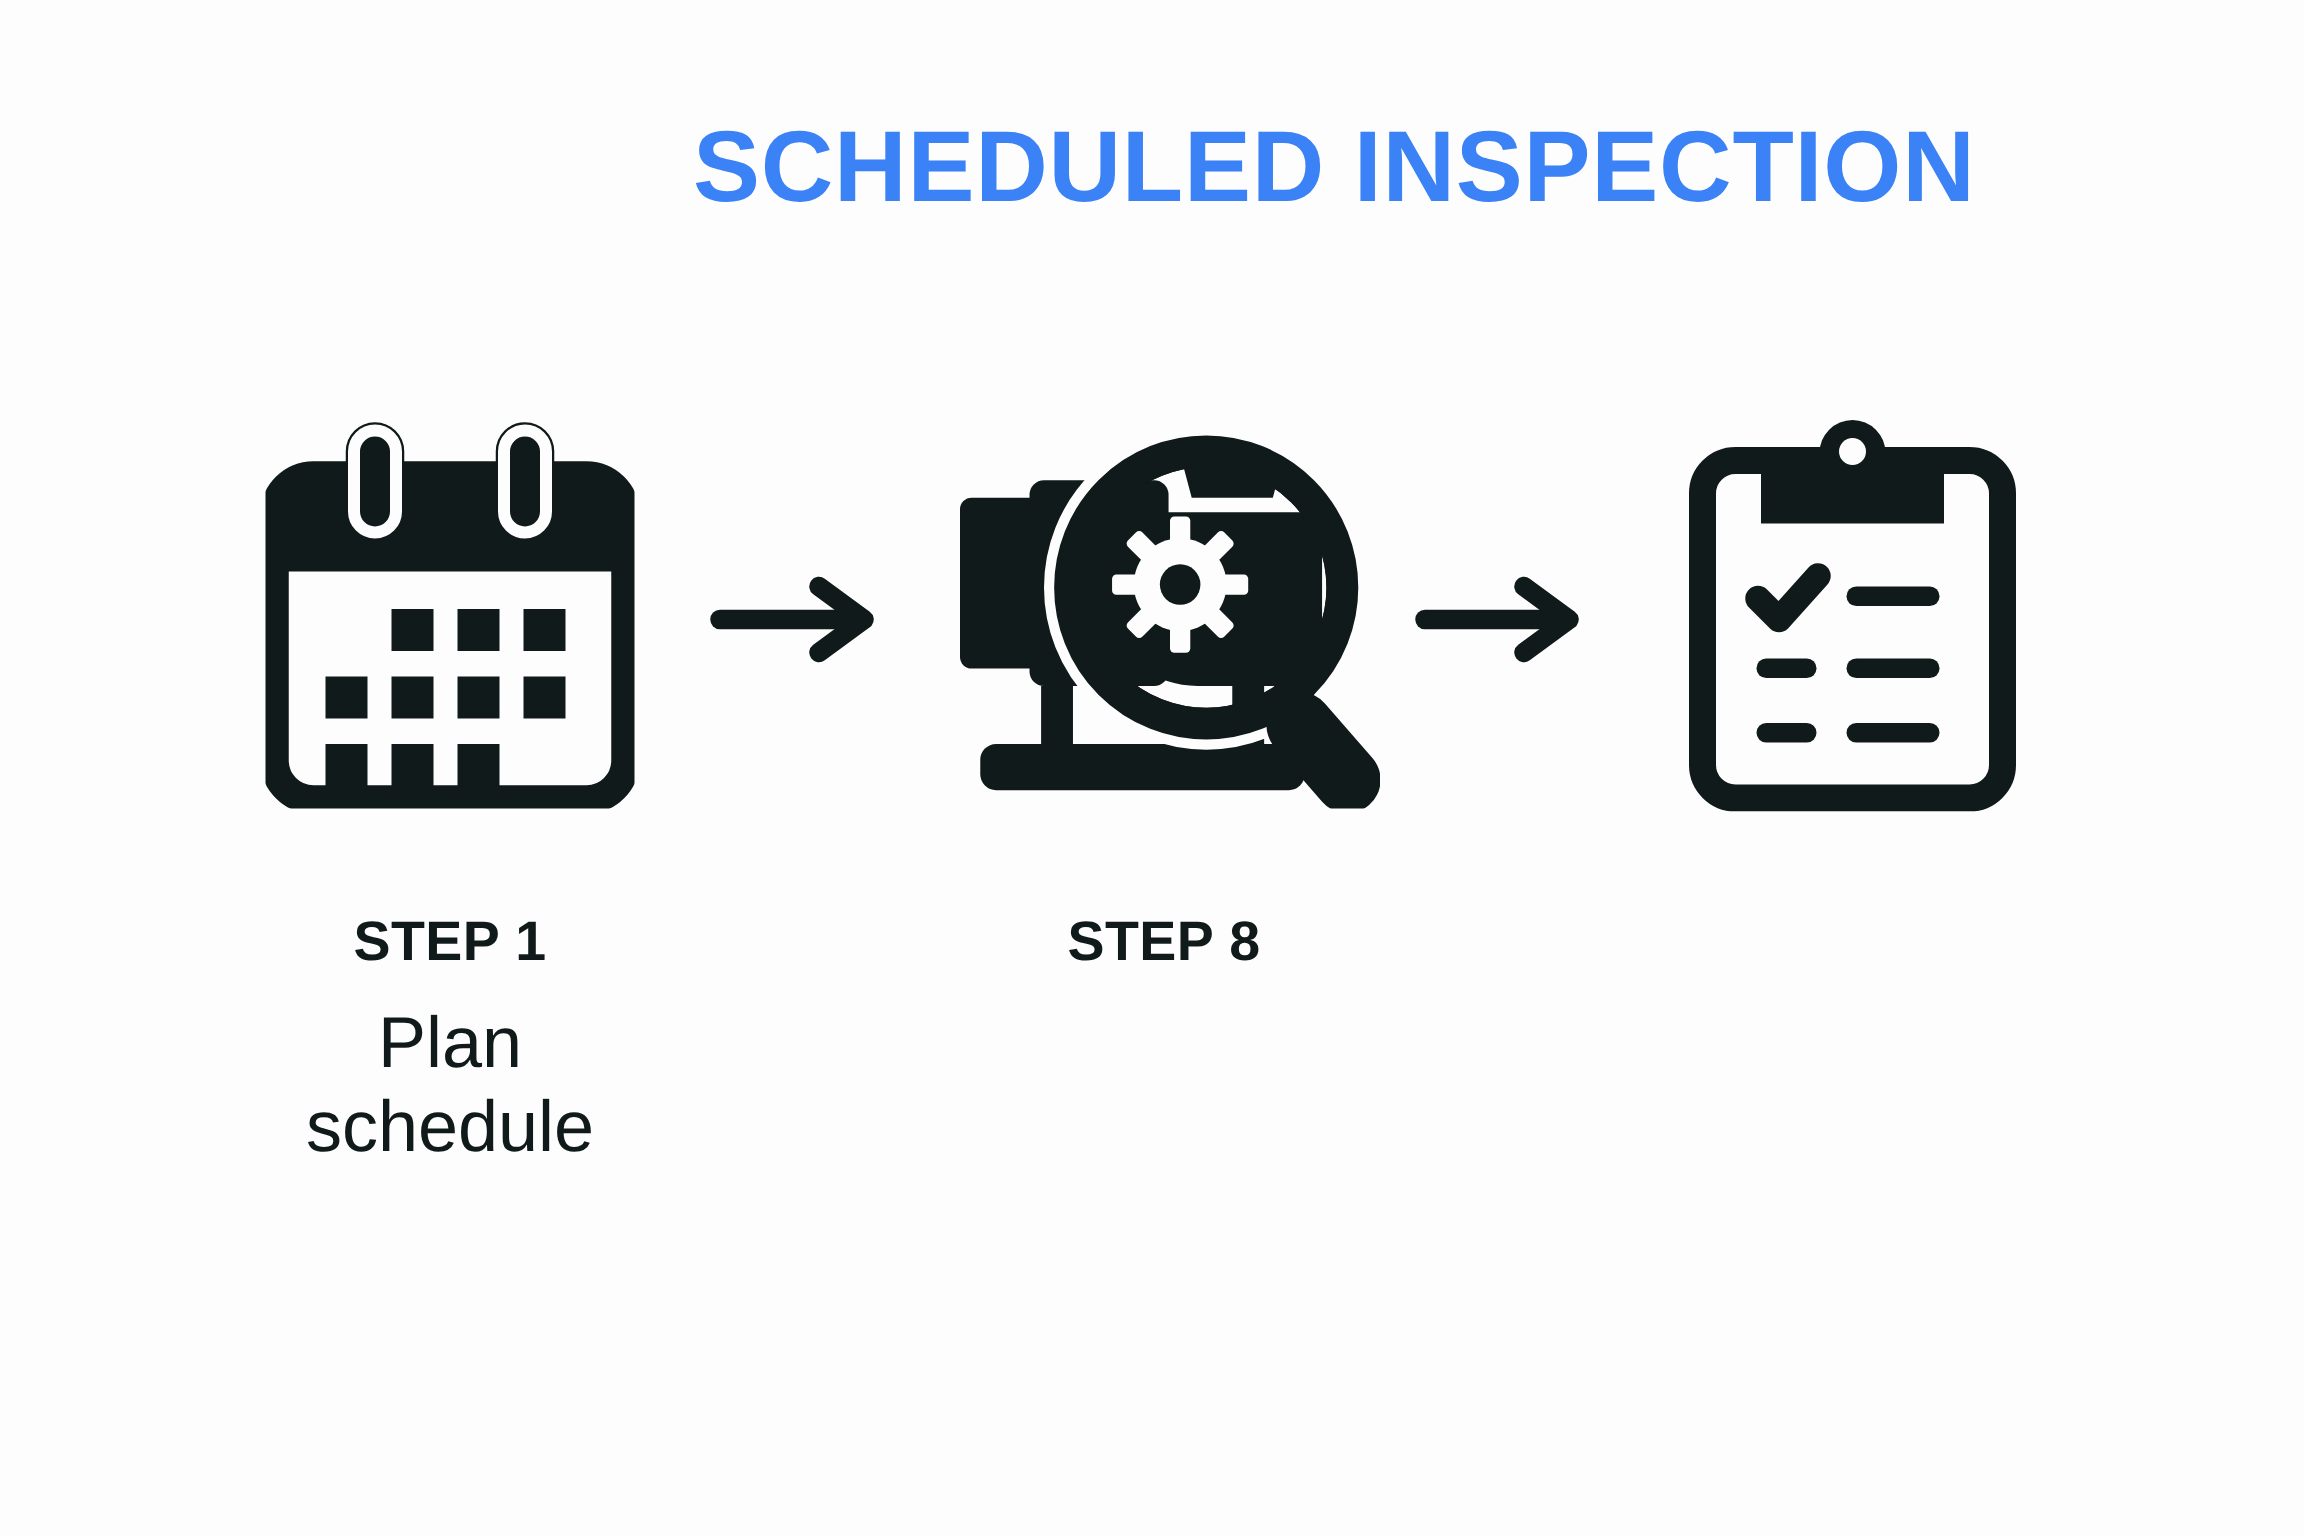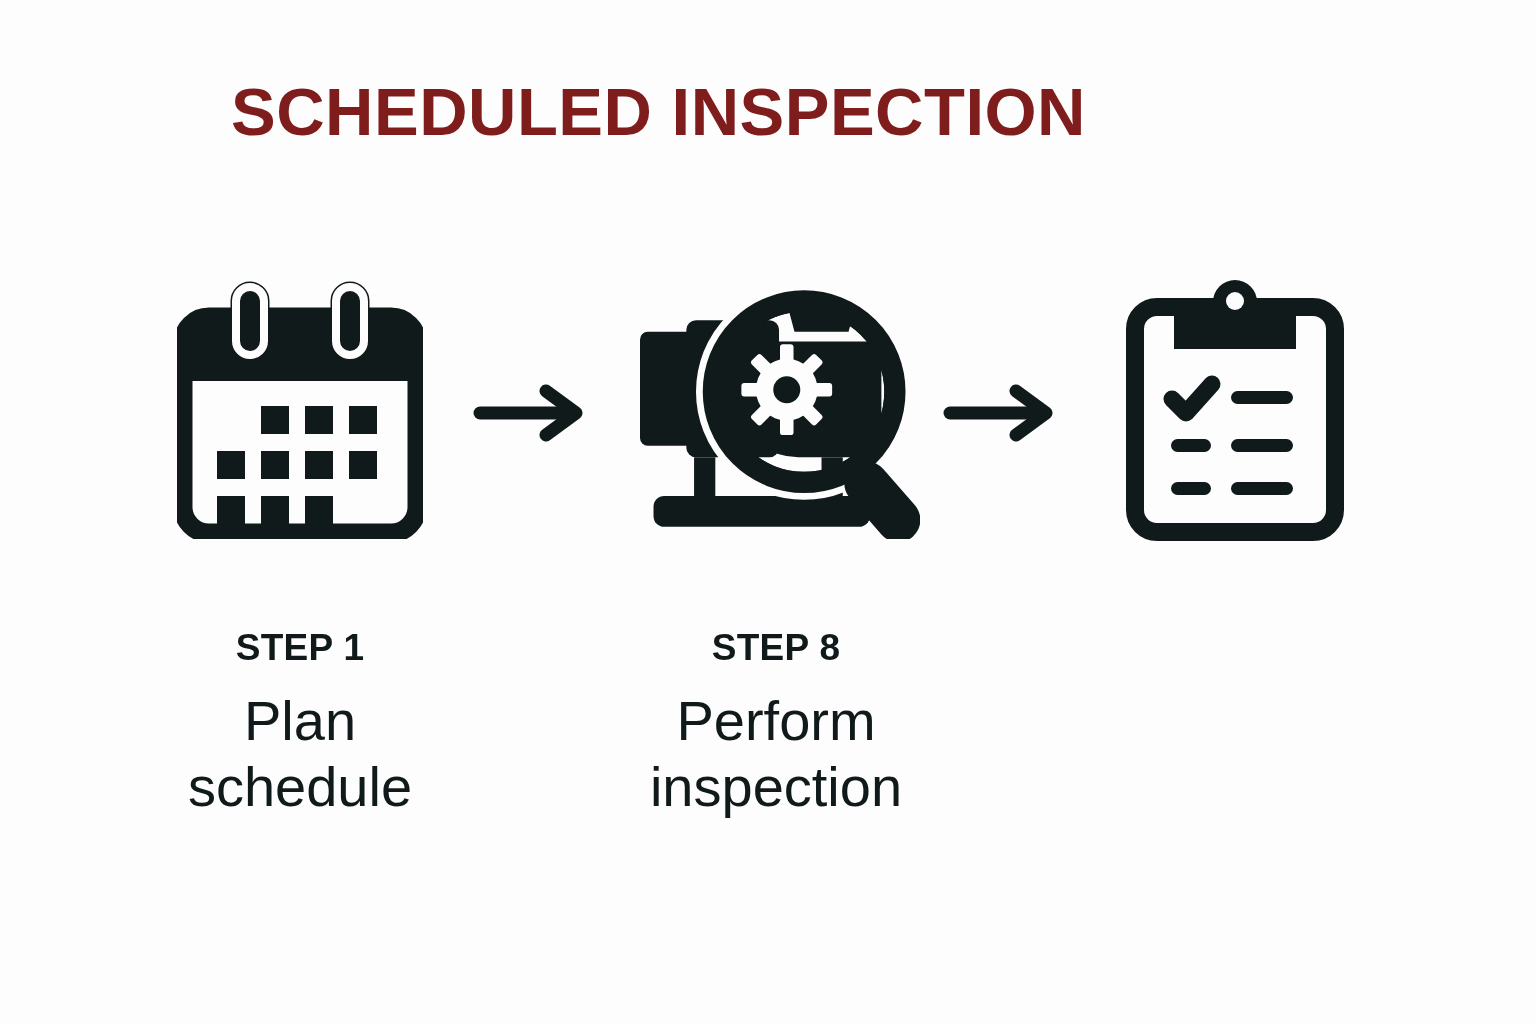--- a/index.html
+++ b/index.html
@@ -22,26 +22,26 @@
     height: 1024px;
     background: #fdfdfd;
   }
 
   
   #title {
     position: absolute;
     left: 0;
     top: 78px;
     width: 1317px;
-    text-align: center;
+    text-align: right;
     font-size: 67px;
     font-weight: bold;
     letter-spacing: 0.5px;
     line-height: 1.0;
-    color: #7f1d1d;
+    color: #3b82f6;
     white-space: nowrap;
   }
 
   
   #steps {
     position: absolute;
     left: 0;
     top: 270px;
     width: 1536px;
     height: 290px;
@@ -89,25 +89,24 @@
   #cap-1 { left: 110px; }
   #cap-2 { left: 586px; }
   #cap-3 { left: 1045px; }
 
   .step-label {
     font-size: 37px;
     font-weight: bold;
     letter-spacing: 0.3px;
     line-height: 1.1;
     color: #111a1a;
-    margin-top: 20px;
   }
   .step-desc {
     margin-top: 19px;
-    font-size: 56px;
+    font-size: 48px;
     font-weight: normal;
     line-height: 1.18;
     color: #111a1a;
     white-space: pre-line;
   }
 </style>
 </head>
 <body>
 
 <div id="page">
@@ -237,20 +236,18 @@
   <div id="captions">
 
     <div class="caption-col" id="cap-1">
       <div class="step-label">STEP 1</div>
       <div class="step-desc">Plan
 schedule</div>
     </div>
 
     <div class="caption-col" id="cap-2">
       <div class="step-label">STEP 8</div>
-      <div class="step-desc">Perform
-inspection</div>
     </div>
 
 
   </div>
 
 </div>
 
 </body></html>

